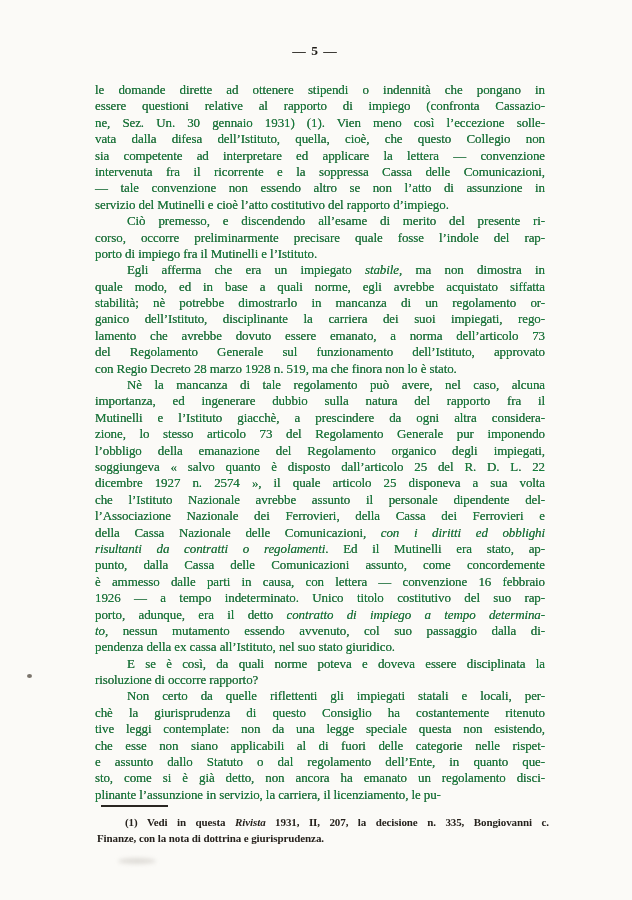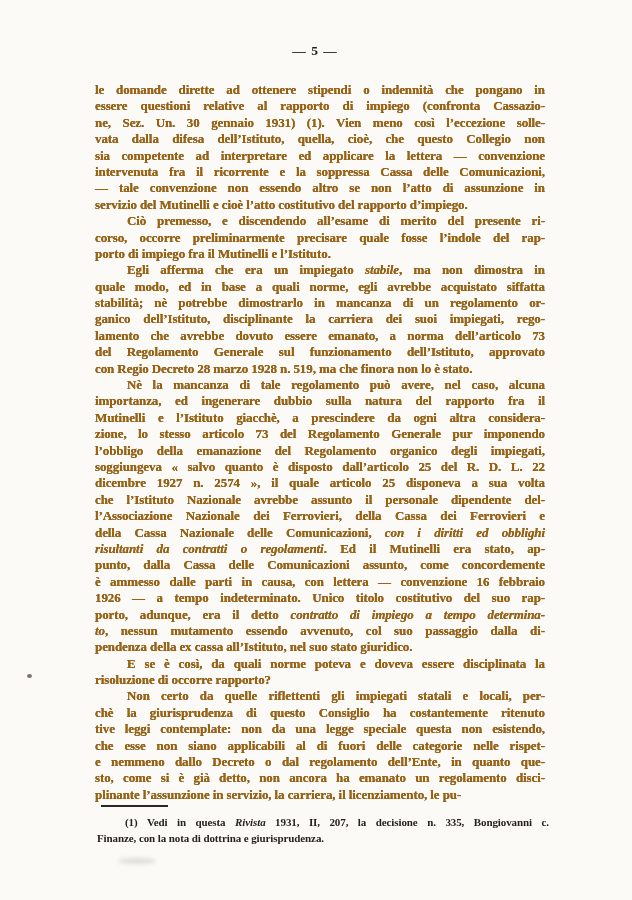--- a/index.html
+++ b/index.html
@@ -20,22 +20,22 @@
     text-align: center;
     font-size: 13.5px;
     font-weight: bold;
     color: #201d19;
     letter-spacing: 1px;
   }
   .body-text {
     position: absolute;
     left: 95px; top: 82px; width: 450px;
     font-size: 13px;
-    font-weight: bold;
-    color: #a16207;
+    font-weight: normal;
+    color: #15803d;
     letter-spacing: -0.1px;
     text-shadow: 0 0 0.4px rgba(32, 28, 22, 0.75);
   }
   .par { margin: 0; }
   .line {
     height: 16.4px;
     line-height: 16.4px;
     text-align: justify;
     text-align-last: justify;
     overflow: visible;
@@ -129,21 +129,21 @@
       </div>
       <div class="par indent">
         <div class="line">E se è così, da quali norme poteva e doveva essere disciplinata la</div>
         <div class="line last">risoluzione di occorre rapporto?</div>
       </div>
       <div class="par indent">
         <div class="line">Non certo da quelle riflettenti gli impiegati statali e locali, per-</div>
         <div class="line">chè la giurisprudenza di questo Consiglio ha costantemente ritenuto</div>
         <div class="line">tive leggi contemplate: non da una legge speciale questa non esistendo,</div>
         <div class="line">che esse non siano applicabili al di fuori delle categorie nelle rispet-</div>
-        <div class="line">e nemmeno dallo Decreto o dal regolamento dell’Ente, in quanto que-</div>
+        <div class="line">e assunto dallo Statuto o dal regolamento dell’Ente, in quanto que-</div>
         <div class="line">sto, come si è già detto, non ancora ha emanato un regolamento disci-</div>
         <div class="line last">plinante l’assunzione in servizio, la carriera, il licenziamento, le pu-</div>
       </div>
     </div>
 
   <div class="footnote-rule"></div>
 
   <div class="footnote">
       <div class="par indent">
         <div class="line">(1) Vedi in questa <i>Rivista</i> 1931, II, 207, la decisione n. 335, Bongiovanni c.</div>

